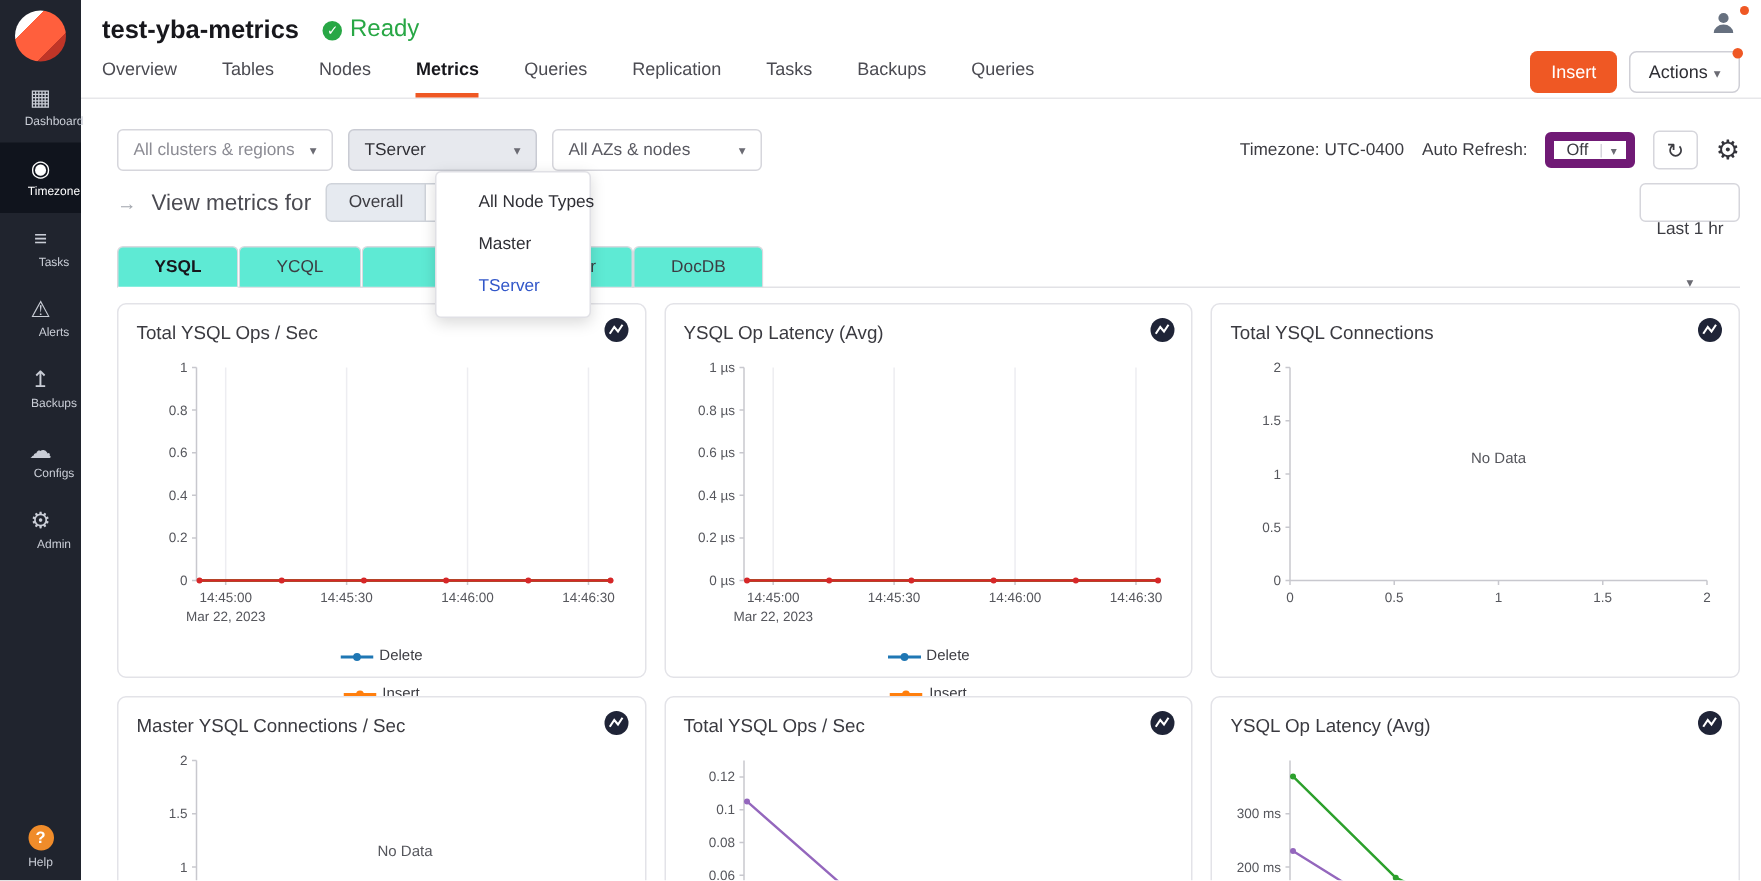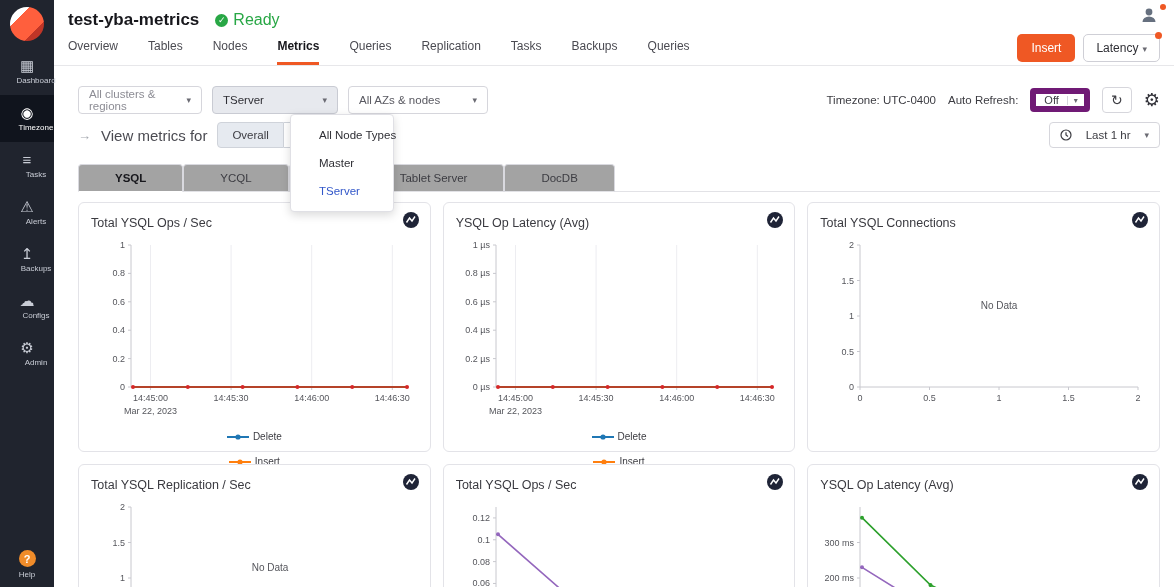--- a/index.html
+++ b/index.html
@@ -43,21 +43,21 @@
   .btn-actions { background:#fff; border:1px solid #cfcfd6; border-radius:5px; font-size:12px; padding:6px 12px; color:#2f2f35;
     cursor:pointer; position:relative; }
   .btn-actions .caret { font-size:9px; color:#6b6b73; margin-left:4px; }
   .notif-dot-actions { position:absolute; right:-3px; top:-3px; width:7px; height:7px; border-radius:50%; background:#ef5824; }
 
   
   .row1 { margin:20px 14px 0 24px; height:28px; display:flex; align-items:center; position:relative; }
   .dd { height:28px; border:1px solid #d6d6dc; border-radius:4px; background:#fff; display:flex; align-items:center;
     justify-content:space-between; padding:0 10px; font-size:11.5px; color:#595961; cursor:pointer; }
   .dd .caret { color:#6b6b73; font-size:9px; margin-left:8px; }
-  .dd-clusters { width:124px; color:#8c8c94; }
+  .dd-clusters { width:144px; color:#8c8c94; }
   .dd-nodetype { width:126px; margin-left:10px; background:#e7e9ee; border-color:#c9cbd3; color:#2f2f35; }
   .dd-az { width:140px; margin-left:10px; }
   .row1-right { position:absolute; right:0; display:flex; align-items:center; gap:12px; }
   .tz, .ar-label { font-size:11.5px; color:#3c3c42; }
   .ar-control { display:flex; align-items:center; border:6px solid #701a75; border-radius:4px; height:24px;
     font-size:11px; color:#3c3c42; cursor:pointer; background:#fff; }
   .ar-off { padding:0 8px; }
   .ar-caret { padding:0 6px; border-left:1px solid #d6d6dc; font-size:8px; color:#6b6b73; }
   .refresh-btn { width:30px; height:26px; border:1px solid #d6d6dc; border-radius:4px; background:#fff; font-size:14px;
     color:#3c3c42; cursor:pointer; line-height:1; }
@@ -65,27 +65,27 @@
 
   .row2 { margin:8px 14px 0 24px; height:26px; display:flex; align-items:center; gap:10px; position:relative; }
   .vm-arrow { color:#a3a7ae; font-size:13px; }
   .vm-label { font-size:15px; color:#4b4b52; }
   .seg { display:flex; }
   .seg .seg-btn { height:26px; font-size:11.5px; border:1px solid #cfd3da; background:#fff; color:#3c3c42; padding:0 14px; cursor:pointer; }
   .seg .seg-btn:first-child { border-radius:4px 0 0 4px; }
   .seg .seg-btn:last-child { border-radius:0 4px 4px 0; border-left:none; }
   .seg .selected { background:#e6eaf0; }
   .time-range { position:absolute; right:0; height:26px; border:1px solid #d6d6dc; border-radius:4px; background:#fff;
-    display:flex; align-items:center; gap:14px; padding:0 10px; font-size:11.5px; color:#3c3c42; cursor:pointer; }
+    display:flex; align-items:center; gap:24px; padding:0 10px; font-size:11.5px; color:#3c3c42; cursor:pointer;flex-direction:column; }
   .time-range .caret { font-size:9px; color:#6b6b73; }
 
   
   .metric-tabs { margin:16px 14px 0 24px; display:flex; border-bottom:1px solid #e2e2e6; }
-  .mtab { font-size:11.5px; color:#3c3c42; padding:7px 36px; border:1px solid #d9d9df; border-radius:4px 4px 0 0;
-    background:#a3a3a3; margin-bottom:-1px; border-bottom:1px solid #e2e2e6; cursor:pointer; min-width:64px; text-align:right; }
+  .mtab { font-size:11.5px; color:#3c3c42; padding:7px 24px; border:1px solid #d9d9df; border-radius:4px 4px 0 0;
+    background:#5eead4; margin-bottom:-1px; border-bottom:1px solid #e2e2e6; cursor:pointer; min-width:64px; text-align:right; }
   .mtab.active { border-bottom:1px solid #fff; font-weight:bold; color:#17171c; }
 
   
   .charts-grid { margin:10px 14px 0 24px; display:grid; grid-template-columns:repeat(3,1fr); gap:12px; }
   .panel { border:1px solid #e3e3e8; border-radius:6px; background:#fff; padding:10px 12px; height:250px; position:relative; }
   .panel-title { font-size:12.5px; color:#3a3a40; }
   .panel-icon { position:absolute; right:10px; top:8px; cursor:pointer; line-height:0; }
   .chart-body { margin-top:6px; }
   .legend { display:flex; justify-content:center; align-items:center; gap:14px; font-size:10px; color:#3c3c42; margin-top:2px;flex-direction:column; }
   .lg-item { display:inline-flex; align-items:center; gap:4px; cursor:pointer; }
@@ -162,21 +162,21 @@
       <span class="nav-tab">Nodes</span>
       <span class="nav-tab active">Metrics</span>
       <span class="nav-tab">Queries</span>
       <span class="nav-tab">Replication</span>
       <span class="nav-tab">Tasks</span>
       <span class="nav-tab">Backups</span>
       <span class="nav-tab">Queries</span>
       <span class="tab-actions">
         <button class="btn-connect">Insert</button>
         <button class="btn-actions">
-          <span>Latency</span><span class="caret">▾</span>
+          <span>Actions</span><span class="caret">▾</span>
           <span class="notif-dot-actions"></span>
         </button>
       </span>
     </div>
 
     <div class="row1">
       <div class="dd dd-clusters">
         <span>All clusters &amp; regions</span>
           <span class="caret">▾</span>
       </div>
@@ -402,21 +402,21 @@
               <line x1="179" y1="150" x2="179" y2="153" stroke="#c8c8ce"></line>
               <text x="179" y="164" text-anchor="middle" font-size="9" fill="#55565c">1</text>
               <line x1="248.5" y1="150" x2="248.5" y2="153" stroke="#c8c8ce"></line>
               <text x="248.5" y="164" text-anchor="middle" font-size="9" fill="#55565c">1.5</text>
               <line x1="318" y1="150" x2="318" y2="153" stroke="#c8c8ce"></line>
               <text x="318" y="164" text-anchor="middle" font-size="9" fill="#55565c">2</text>
               <text x="179" y="71.9" text-anchor="middle" font-size="10" fill="#55565c">No Data</text>
             </svg></div>
       </div>
       <div class="panel">
-        <span class="panel-title">Total YSQL Replication / Sec</span>
+        <span class="panel-title">Master YSQL Connections / Sec</span>
         <span class="panel-icon"><svg width="18" height="18" viewBox="0 0 18 18">
               <circle cx="9" cy="9" r="8" fill="#1f2437"></circle>
               <path d="M4.5 11.5 L7.5 7 L10 10 L13 5.5" fill="none" stroke="#fff" stroke-width="1.4"></path>
             </svg></span>
         <div class="chart-body"><svg width="326" height="172">
               <line x1="40" y1="8" x2="40" y2="150" stroke="#c8c8ce"></line>
               <line x1="40" y1="150" x2="318" y2="150" stroke="#c8c8ce"></line>
               <line x1="37" y1="8" x2="40" y2="8" stroke="#c8c8ce"></line>
               <text x="34" y="11" text-anchor="end" font-size="9" fill="#55565c">2</text>
               <line x1="37" y1="43.5" x2="40" y2="43.5" stroke="#c8c8ce"></line>

